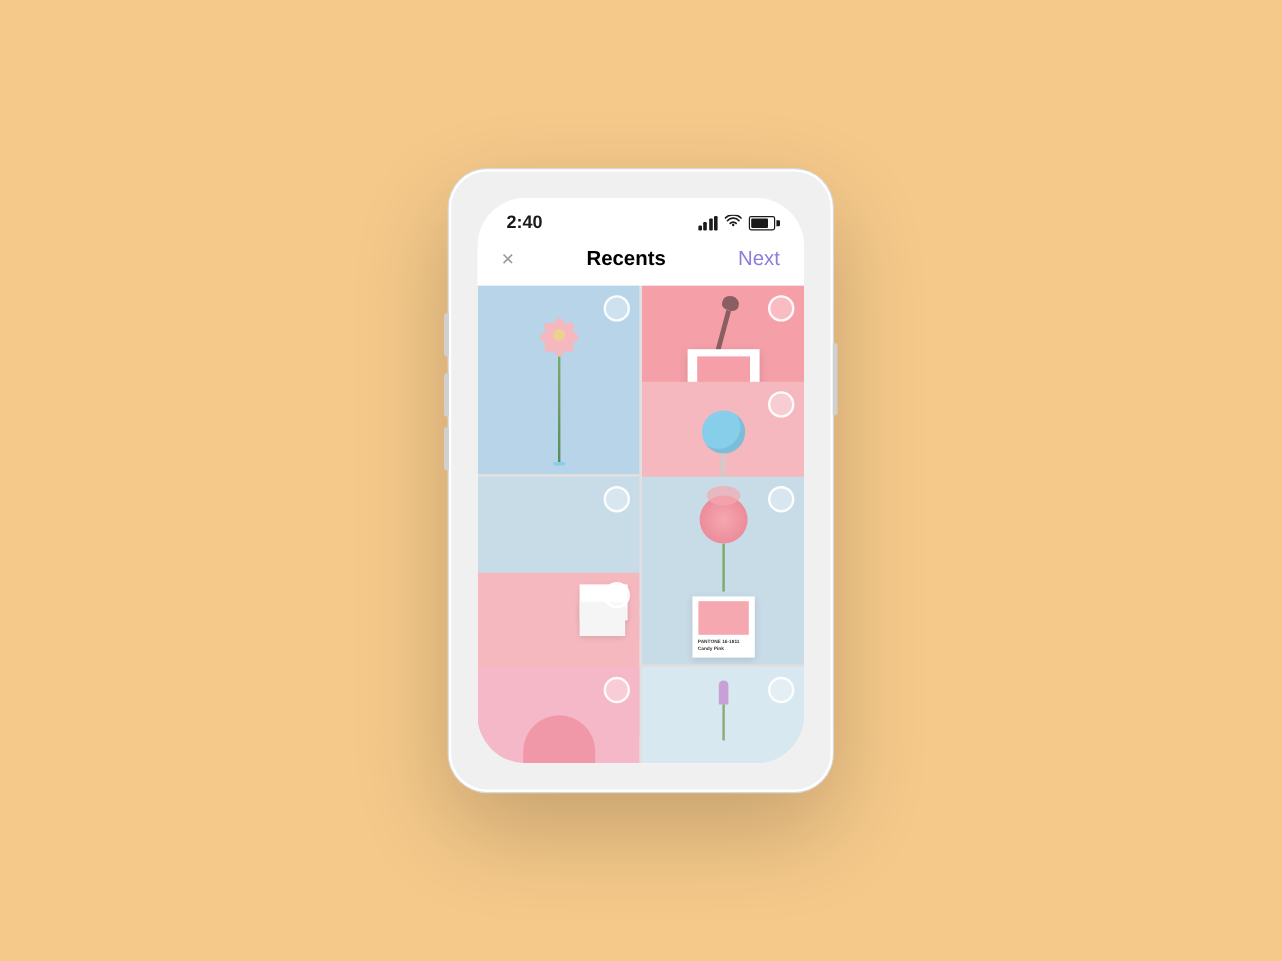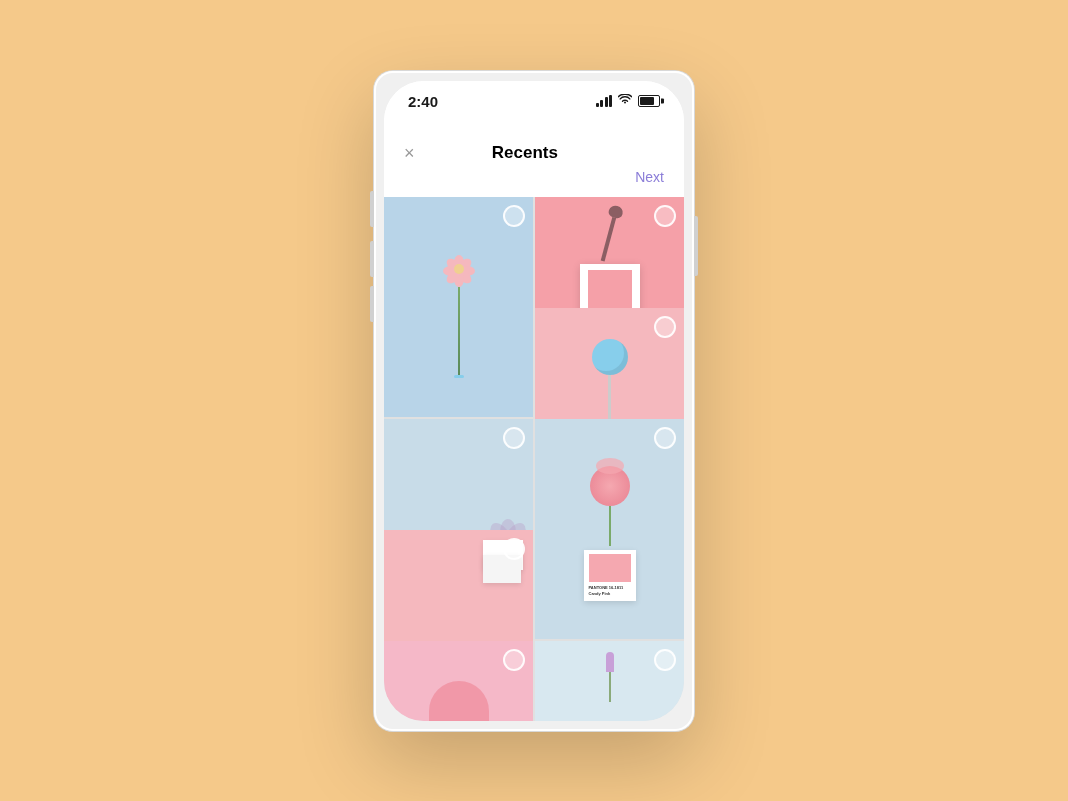--- a/index.html
+++ b/index.html
@@ -9,24 +9,24 @@
       height: 801px;
       background-color: #F5C98A;
       display: flex;
       align-items: center;
       justify-content: center;
       font-family: -apple-system, BlinkMacSystemFont, 'Helvetica Neue', sans-serif;
     }
 
     .phone-outer {
       width: 320px;
-      height: 660px;
+      height: 519px;
       background: #f0f0f0;
-      border-radius: 19px;
-      padding: 10px;
+      border-radius: 32px;
+      padding: 24px;
       box-shadow:
         0 0 0 1px #d8d8d8,
         0 30px 80px rgba(0,0,0,0.2),
         inset 0 0 0 2px #ffffff;
       position: relative;
     }
 
     
     .phone-outer::before {
       content: '';
@@ -147,25 +147,24 @@
       line-height: 1;
     }
 
     .nav-title {
       font-size: 17px;
       font-weight: 600;
       color: #000000;
     }
 
     .nav-next {
-      font-size: 14px;
+      font-size: 17px;
       font-weight: 500;
       color: #8B7DD8;
       cursor: pointer;
-      margin-top: 47px;
     }
 
     
     .photo-grid {
       flex: 1;
       overflow-y: auto;
       display: grid;
       grid-template-columns: 1fr 1fr;
       gap: 2px;
       background: #e0e0e0;

